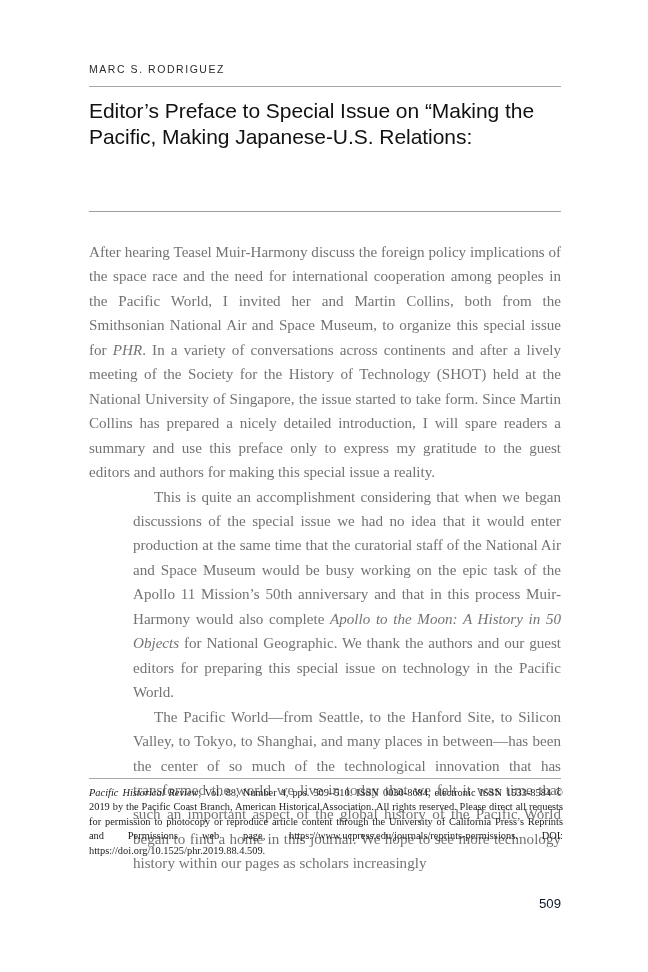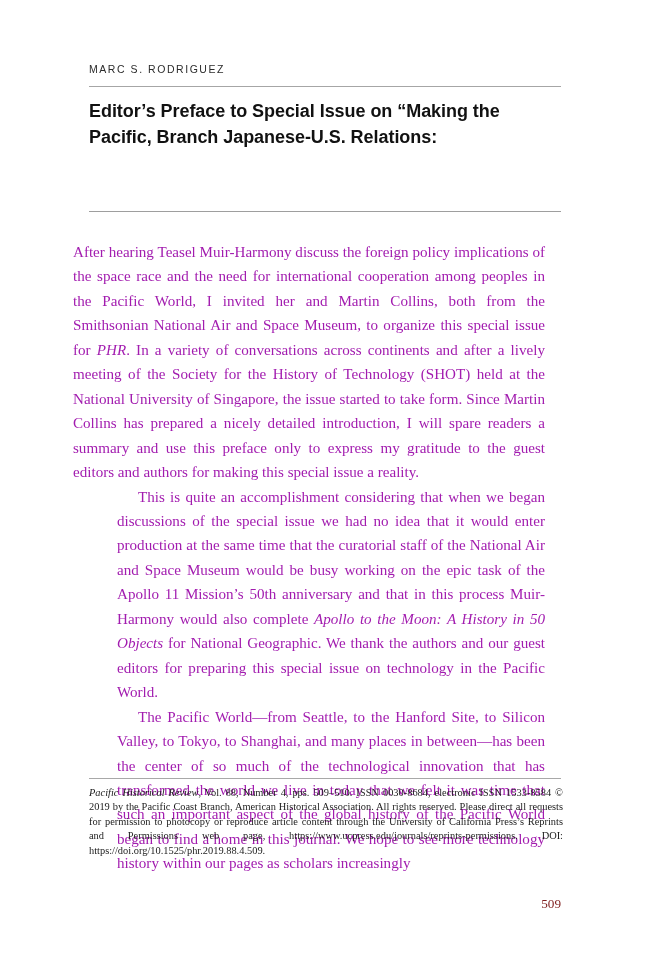--- a/index.html
+++ b/index.html
@@ -43,38 +43,38 @@
   .rule-title  { top: 211px; background: #9e9e9e; }
   .rule-foot   { top: 778px; background: #a8a8a8; }
 
   
   .title {
     position: absolute;
     left: 89px;
     top: 98px;
     width: 480px;
     font-family: "Liberation Sans", "DejaVu Sans", sans-serif;
-    font-weight: bold;
-    font-size: 18px;
+    font-weight: normal;
+    font-size: 21px;
     line-height: 26.3px;
     color: #111111;
     letter-spacing: -0.05px;
   }
   .title .tl { display: block; white-space: nowrap; }
 
   
   .body {
     position: absolute;
-    left: 73px;
+    left: 89px;
     top: 240px;
     width: 472px;
     font-size: 15.1px;
     line-height: 24.45px;
     text-align: justify;
-    color: #a21caf;
+    color: #737373;
   }
   .body p {
     margin: 0;
     text-indent: 0;
     hyphens: manual;
   }
   .body p.indent { text-indent: 21px; margin-left: 44px; }
   .body p em { font-style: italic; }
 
   
@@ -93,37 +93,37 @@
   .sc {
     font-size: 10px;
     letter-spacing: 0.25px;
   }
 
   
   .folio {
     position: absolute;
     right: 87px;
     top: 896px;
-    font-family: Liberation Serif, serif;
+    font-family: Liberation Sans, sans-serif;
     font-size: 13.2px;
-    color: #7f1d1d;
+    color: #0f172a;
   }
 </style>
 </head>
 <body>
 
 <div class="page">
 
   <div class="running-head">MARC S. RODRIGUEZ</div>
 
   <div class="rule rule-top"></div>
 
   <div class="title">
     <span class="tl">Editor’s Preface to Special Issue on “Making the</span>
-    <span class="tl">Pacific, Branch Japanese-U.S. Relations:</span>
+    <span class="tl">Pacific, Making Japanese-U.S. Relations:</span>
   </div>
 
   <div class="rule rule-title"></div>
 
   <div class="body">
     <p><span>After hearing Teasel Muir-Harmony discuss the foreign policy implications of the space race and the need for international cooperation among peoples in the Pacific World, I invited her and Martin Collins, both from the Smithsonian National Air and Space Museum, to organize this special issue for </span><em>PHR</em><span>. In a variety of conversations across continents and after a lively meeting of the Society for the History of Technology (SHOT) held at the National University of Singapore, the issue started to take form. Since Martin Collins has prepared a nicely detailed introduction, I will spare readers a summary and use this preface only to express my gratitude to the guest editors and authors for making this special issue a reality.</span></p>
 
     <p class="indent"><span>This is quite an accomplishment considering that when we began discussions of the special issue we had no idea that it would enter production at the same time that the curatorial staff of the National Air and Space Museum would be busy working on the epic task of the Apollo 11 Mission’s 50th anniversary and that in this process Muir-Harmony would also complete </span><em>Apollo to the Moon: A History in 50 Objects</em><span> for National Geographic. We thank the authors and our guest editors for preparing this special issue on technology in the Pacific World.</span></p>
 
     <p class="indent">The Pacific World—from Seattle, to the Hanford Site, to Silicon Valley, to Tokyo, to Shanghai, and many places in between—has been the center of so much of the technological innovation that has transformed the world we live in today that we felt it was time that such an important aspect of the global history of the Pacific World began to find a home in this journal. We hope to see more technology history within our pages as scholars increasingly</p>

